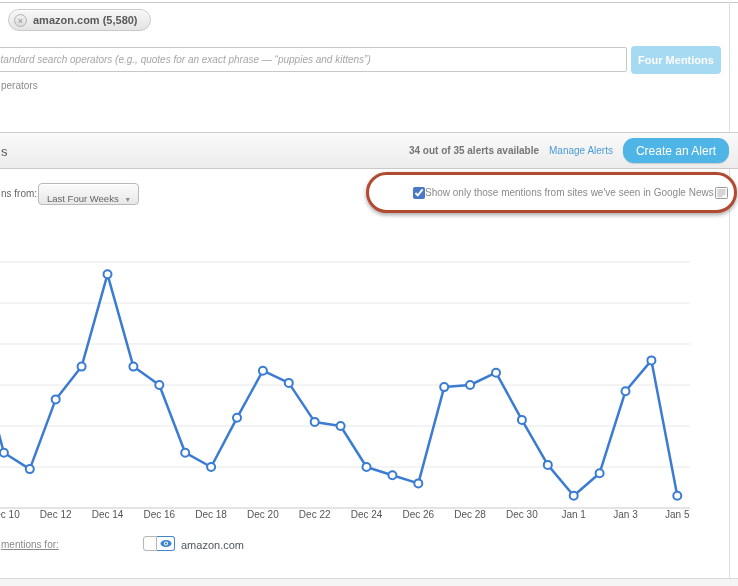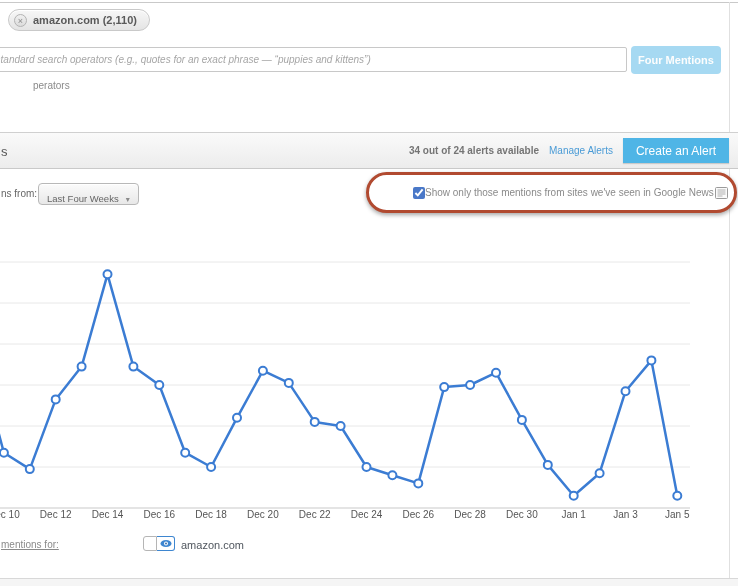--- a/index.html
+++ b/index.html
@@ -32,34 +32,34 @@
   .search-input{
     left:-34px;top:47px;width:661px;height:25px;border:1px solid #c8c8c8;border-radius:2px;
     padding:0 8px;font-size:10px;color:#666;background:#fff;box-sizing:border-box;outline:none;
     font-family:"Liberation Sans", sans-serif;
   }
   .search-input::placeholder{color:#a6a6a6;font-style:italic;}
   .find-btn{
     left:631px;top:46px;width:90px;height:28px;background:#a6d9f2;border:none;border-radius:4px;
     color:#fdfdfd;font-size:11px;font-weight:bold;cursor:pointer;font-family:"Liberation Sans", sans-serif;
   }
-  .operators-frag{left:1px;top:80px;font-size:10px;color:#8b8b8b;padding-left:32px;}
+  .operators-frag{left:1px;top:80px;font-size:10px;color:#8b8b8b;}
 
   
   .alerts-bar{
     left:0;top:132px;width:738px;height:37px;box-sizing:border-box;
     border-top:1px solid #d0d0d0;border-bottom:1px solid #c9c9c9;
     background:linear-gradient(#fafafa,#ececec);
   }
   .alerts-title{position:absolute;left:1px;top:11px;font-size:13px;color:#555;}
   .alerts-right{position:absolute;right:9px;top:0;height:100%;display:flex;align-items:center;gap:10px;}
   .alerts-status{font-size:10px;font-weight:bold;color:#757575;}
   .manage-link{font-size:10px;color:#4a9bd6;text-decoration:none;cursor:pointer;}
   .create-btn{
-    height:25px;padding:0 13px;background:#4fb5e6;border:none;border-radius:0;
+    height:25px;padding:0 13px;background:#4fb5e6;border:none;border-radius:11px;
     color:#fff;font-size:12px;cursor:pointer;box-shadow:0 1px 1px rgba(0,0,0,.15);
     font-family:"Liberation Sans", sans-serif;
   }
 
   
   .from-label{left:1px;top:188px;font-size:10px;color:#666;}
   .range-dd{
     left:38px;top:183px;height:22px;display:inline-flex;align-items:flex-end;gap:7px;
     padding:0 8px;border:1px solid #b8b8b8;border-radius:4px;box-sizing:border-box;
     background:linear-gradient(#fbfbfb,#e8e8e8);font-size:9.5px;color:#666;cursor:pointer;
@@ -98,31 +98,31 @@
 </head>
 <body>
 
 <div class="abs top-line"></div>
 <div class="abs right-line"></div>
 <div class="abs bottom-line"></div>
 <div class="abs bottom-strip"></div>
 
 <div class="abs pill">
   <span class="remove">×</span>
-  <span>amazon.com (2,110)</span>
+  <span>amazon.com (5,580)</span>
 </div>
 
 <input class="abs search-input" type="text" placeholder="Use standard search operators (e.g., quotes for an exact phrase — “puppies and kittens”)" style="">
 <button class="abs find-btn">Four Mentions</button>
 <div class="abs operators-frag">perators</div>
 
 <div class="abs alerts-bar">
   <div class="alerts-title">s</div>
   <div class="alerts-right">
-    <span class="alerts-status">34 out of 24 alerts available</span>
+    <span class="alerts-status">34 out of 35 alerts available</span>
     <a class="manage-link">Manage Alerts</a>
     <button class="create-btn">Create an Alert</button>
   </div>
 </div>
 
 <div class="abs from-label">ns from:</div>
 <div class="abs range-dd">
   <span>Last Four Weeks</span>
   <span class="caret">▾</span>
 </div>

